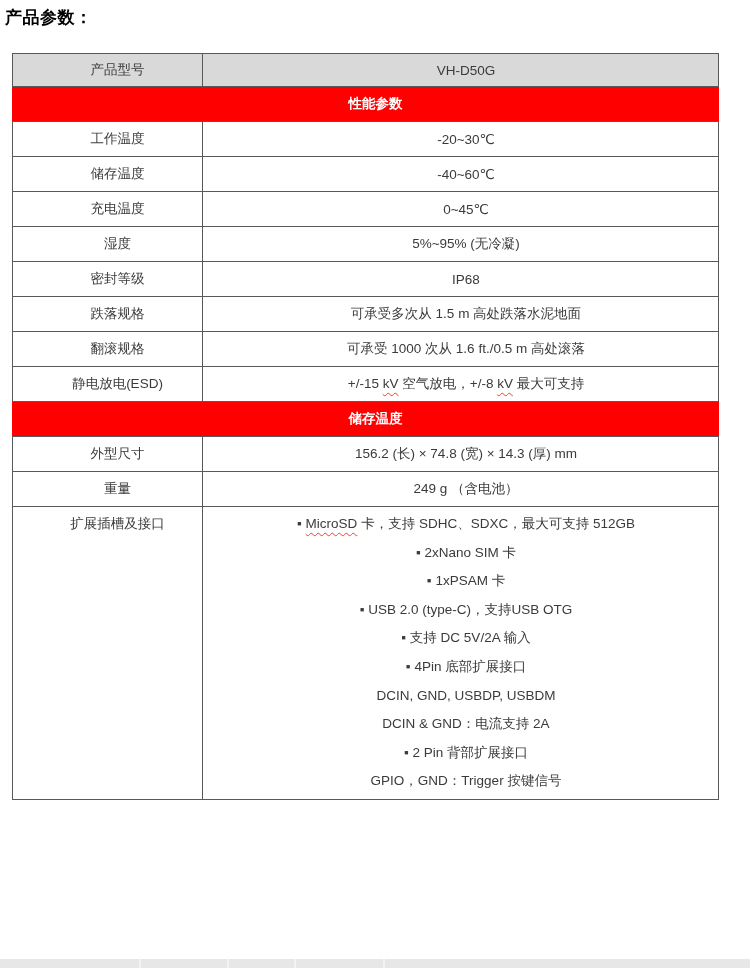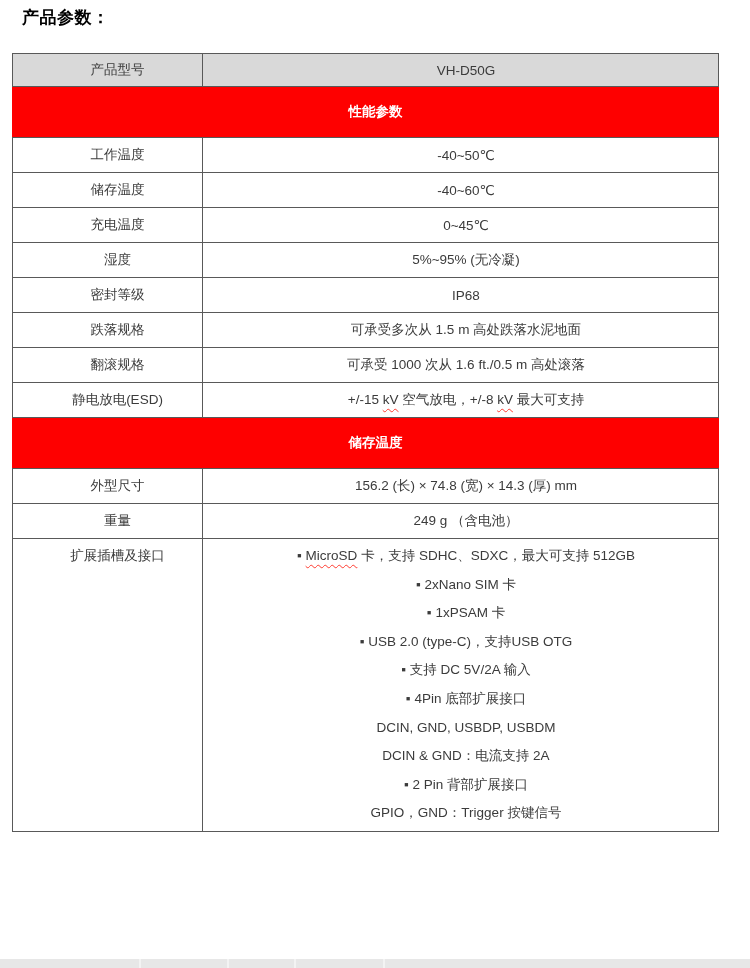--- a/index.html
+++ b/index.html
@@ -9,21 +9,21 @@
     background: #ffffff;
     font-family: "Liberation Sans", "DejaVu Sans", sans-serif;
     color: #3b3b3b;
     overflow: hidden;
     position: relative;
   }
   .title {
     font-size: 17px;
     font-weight: bold;
     color: #000000;
-    padding: 6px 0 0 22px;
+    padding: 6px 0 0 5px;
     letter-spacing: 0.5px;
   }
   table.spec {
     border-collapse: collapse;
     table-layout: fixed;
     width: 706px;
     margin: 24px 0 0 12px;
     font-size: 13.5px;
     text-align: center;
   }
@@ -36,21 +36,21 @@
   }
   td.label { padding-left: 21px; }
   td.value { padding-left: 12px; }
   tr.single td { height: 35px; }
   tr.single p { margin: 0; line-height: normal; white-space: nowrap; }
   tr.model td { background: #d9d9d9; height: 33px; }
   tr.section td {
     background: #fe0000;
     color: #ffffff;
     font-weight: bold;
-    height: 51px;
+    height: 35px;
     padding-left: 21px;
     border-left-color: #fe0000;
     border-right-color: #fe0000;
   }
   tr.multi td {
     vertical-align: top;
     padding-top: 3px;
     padding-bottom: 3px;
   }
   tr.multi td.label { padding-top: 8px; }
@@ -98,21 +98,21 @@
         <td class="value">
           <p>VH-D50G</p>
         </td>
       </tr>
       <tr class="section">
         <td colspan="2">性能参数</td>
       </tr>
       <tr class="single">
         <td class="label">工作温度</td>
         <td class="value">
-          <p>-40~50℃</p>
+          <p>-20~30℃</p>
         </td>
       </tr>
       <tr class="single">
         <td class="label">储存温度</td>
         <td class="value">
           <p>-40~60℃</p>
         </td>
       </tr>
       <tr class="single">
         <td class="label">充电温度</td>

